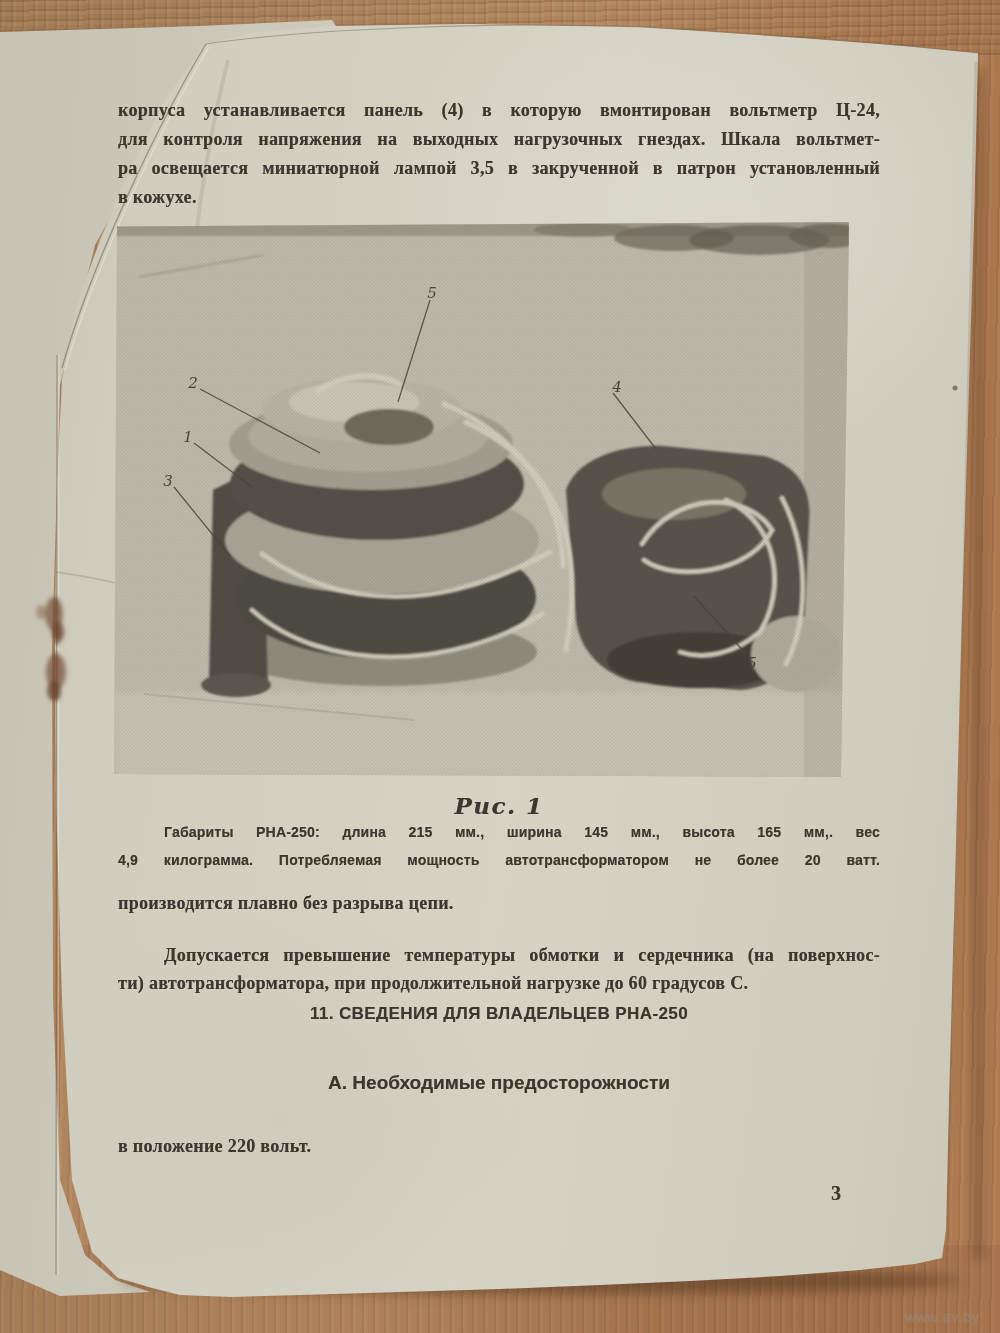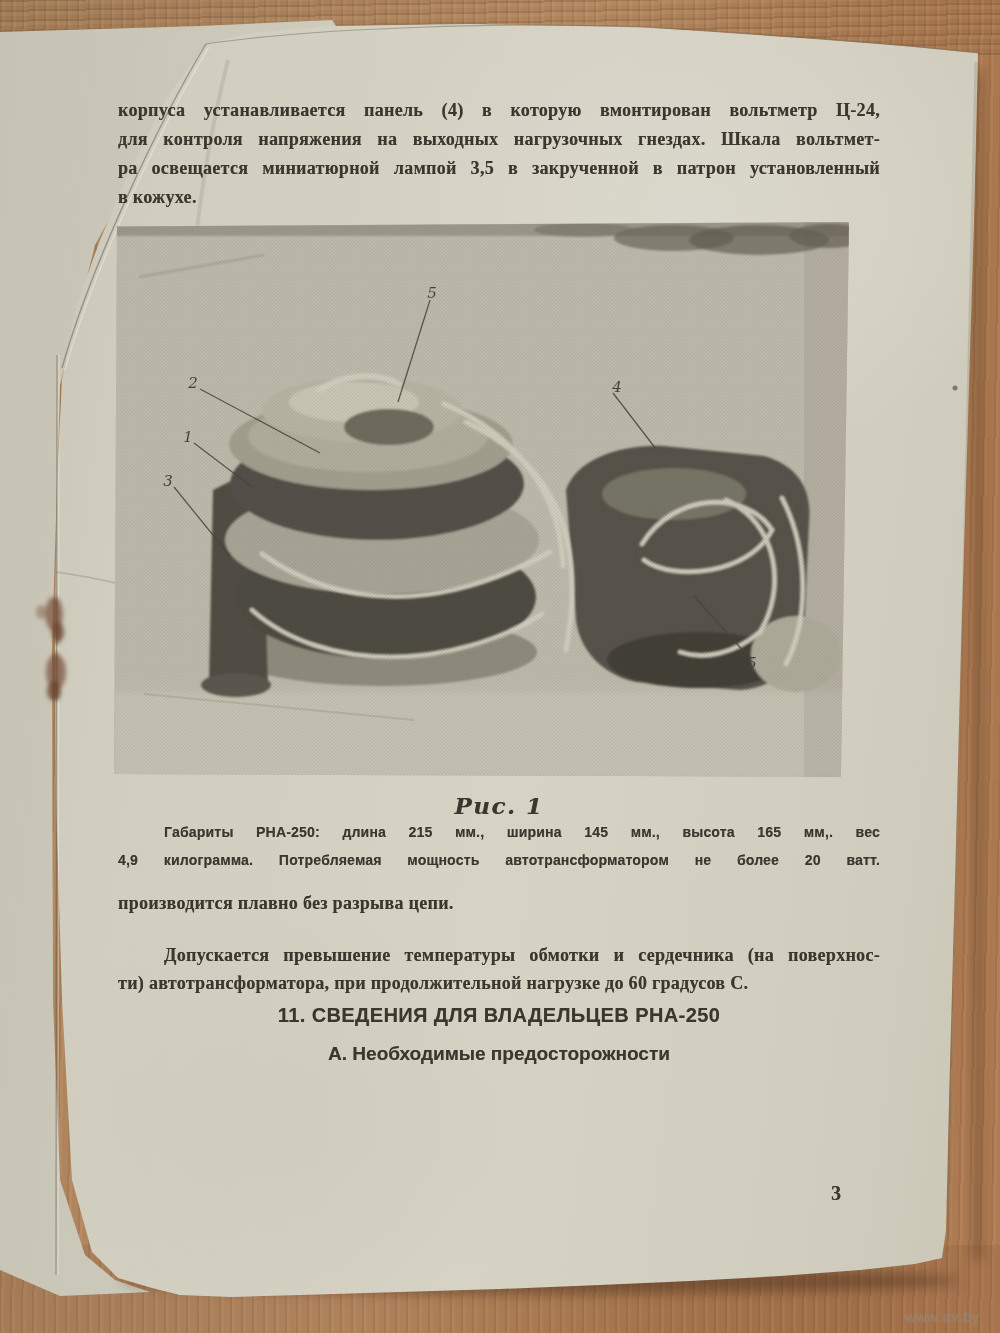--- a/index.html
+++ b/index.html
@@ -44,22 +44,22 @@
   .serif{font-family:"Liberation Serif",serif;font-weight:700;font-size:18px;line-height:29px;letter-spacing:.3px;
     text-shadow:.2px .2px .5px rgba(59,55,47,.55);}
   .sans{font-family:"Liberation Sans",sans-serif;font-weight:700;font-size:14px;line-height:28px;letter-spacing:.2px;
     text-shadow:.2px .2px .4px rgba(59,55,47,.5);}
   .lh28{line-height:28px;}
   .jl{text-align:justify;text-align-last:justify;text-justify:inter-word;}
   .jl.last{text-align-last:left;}
   .ind{text-indent:46px;}
   .heading{text-align:center;font-family:"Liberation Sans",sans-serif;font-weight:700;
     text-shadow:.2px .2px .4px rgba(59,55,47,.5);}
-  .h1{font-size:20px;letter-spacing:.4px;}
-  .h2{font-size:19px;}
+  .h1{font-size:17px;letter-spacing:.4px;}
+  .h2{font-size:19px;margin-top:29px;}
   .caption{position:absolute;left:0;width:762px;text-align:center;
     font-family:"DejaVu Serif",serif;font-style:italic;font-weight:700;font-size:23px;letter-spacing:1.5px;
     text-shadow:.2px .2px .5px rgba(59,55,47,.5);margin-top:8px;}
   .pagenum{position:absolute;left:700px;width:36px;text-align:center;font-size:20px;
     font-family:"Liberation Serif",serif;font-weight:700;text-shadow:.2px .2px .5px rgba(59,55,47,.55);}
 
   
   .figure{position:absolute;left:-4px;top:126px;width:735px;height:556px;background:#c2beaf;
     clip-path:polygon(0.4% 0.8%,100% 0%,98.9% 99.8%,0% 99.3%);}
   .figure svg{display:block;width:100%;height:100%;}
@@ -218,19 +218,20 @@
       <div class="jl last">ти) автотрансформатора, при продолжительной нагрузке до 60 градусов С.</div>
     </div>
 
     <div class="blk heading h1" style="top:908px">11. СВЕДЕНИЯ ДЛЯ ВЛАДЕЛЬЦЕВ РНА-250</div>
     <div class="blk heading h2" style="top:947px">А. Необходимые предосторожности</div>
 
     <div class="blk serif lh28" style="top:982px">
     </div>
 
     <div class="blk serif lh28" style="top:1036px">
+      <div class="jl last">в положение 220 вольт.</div>
     </div>
 
     <div class="pagenum" style="top:1086px">3</div>
   </div>
 
   <div class="watermark">www.av.by</div>
 </div>
 
 </body></html>

